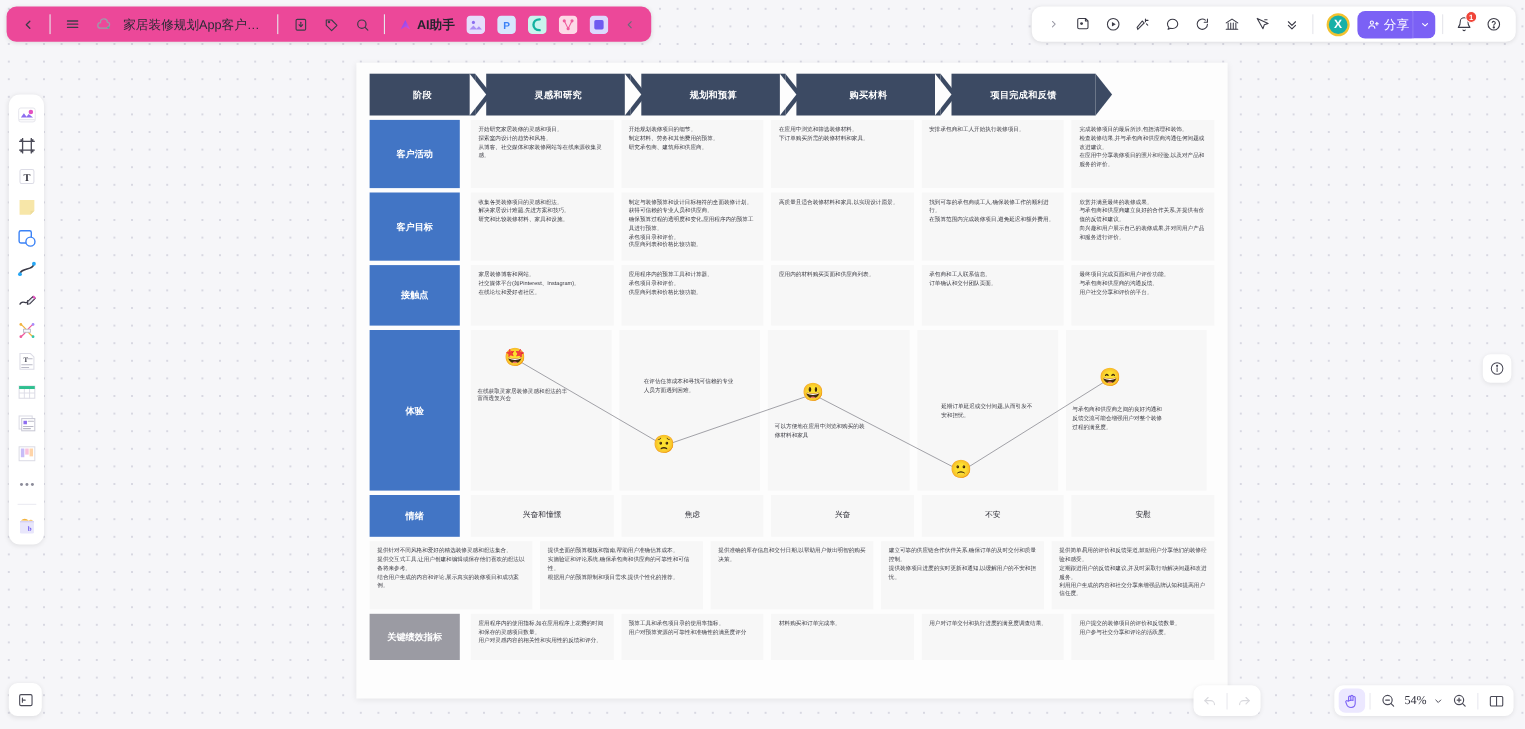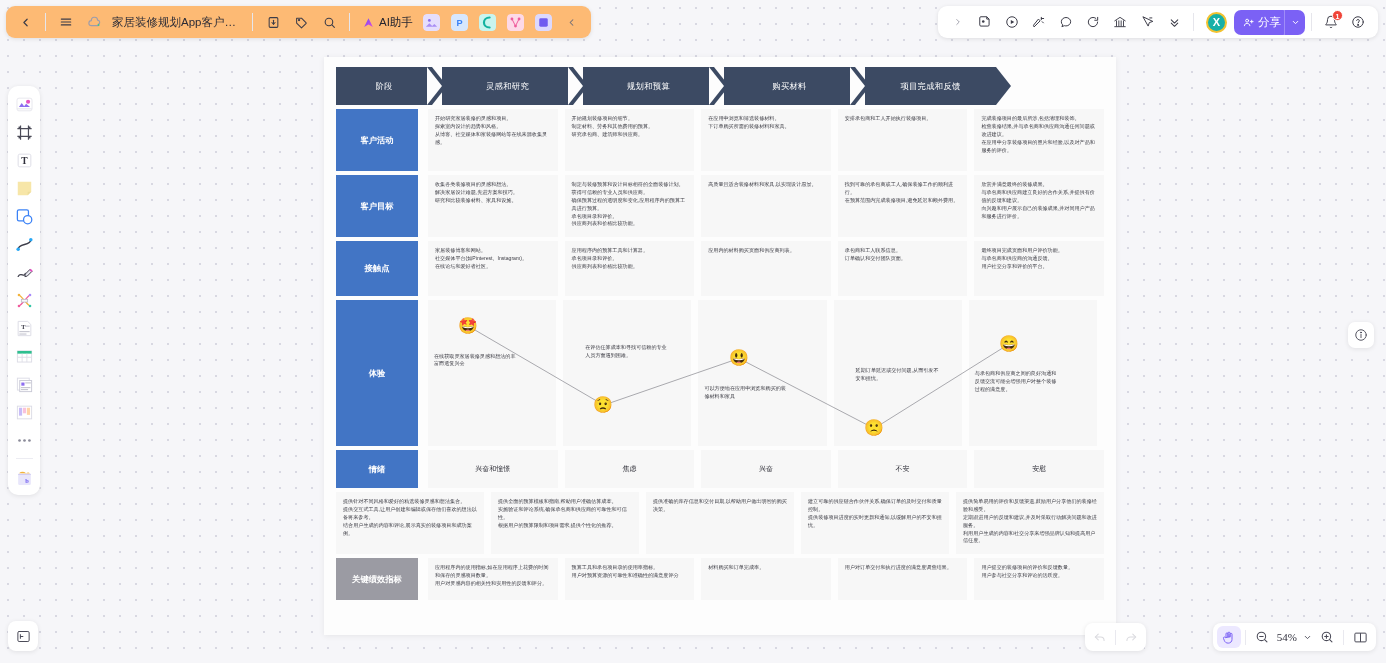--- a/index.html
+++ b/index.html
@@ -16,40 +16,40 @@
     position: absolute; inset: 0;
     background-color: #f6f6f9;
     background-image: radial-gradient(#d8d8e2 1px, transparent 1px);
     background-size: 16px 16px;
   }
 
   
   #topbar-left {
     position: absolute; left: 6px; top: 6px; height: 32px;
     display: flex; align-items: center;
-    background: #fdba74; border-radius: 9px;
+    background: #ec4899; border-radius: 9px;
     box-shadow: 0 1px 4px rgba(0,0,0,.10);
     padding: 0 6px; gap: 2px; z-index: 20;
   }
   .tb-btn {
     width: 26px; height: 26px; border-radius: 6px;
     display: flex; align-items: center; justify-content: center;
     color: #3c3c48; cursor: pointer; font-size: 13px;
     background: transparent; border: none;
   }
   .tb-sep { width: 1px; height: 18px; background: #e6e6ec; margin: 0 5px; }
   #doc-title {
     font-size: 11.5px; color: #2b2b36; max-width: 136px;
     white-space: nowrap; overflow: hidden; text-overflow: ellipsis;
     padding: 0 3px; cursor: text;
   }
   #ai-chip {
     display: flex; align-items: center; gap: 3px;
     font-size: 11.5px; color: #24242e; cursor: pointer;
-    padding: 2px 4px; border-radius: 6px; font-weight: 400;
+    padding: 2px 4px; border-radius: 6px; font-weight: 700;
   }
   .app-icon { width: 17px; height: 17px; border-radius: 4px; display:block; }
 
   
   #topbar-right {
     position: absolute; right: 8px; top: 6px; height: 32px;
     display: flex; align-items: center;
     background: #fff; border-radius: 9px;
     box-shadow: 0 1px 4px rgba(0,0,0,.10);
     padding: 0 7px; gap: 1px; z-index: 20;
@@ -136,21 +136,21 @@
     background: #fdfdfd;
     box-shadow: 0 1px 6px rgba(0,0,0,.07);
     padding: 10px 12px;
   }
 
   
   #stage-row { display: flex; height: 38px; margin-bottom: 4px; }
   .chev {
     position: relative; background: #3c4a63; color: #fff;
     display: flex; align-items: center; justify-content: center;
-    font-size: 8.3px; font-weight: 400; letter-spacing: .3px;
+    font-size: 8.3px; font-weight: 700; letter-spacing: .3px;
     margin-right: 10px; height: 38px;
   }
   .chev::after {
     content: ""; position: absolute; left: 100%; top: 0;
     border-left: 15px solid #3c4a63;
     border-top: 19px solid transparent;
     border-bottom: 19px solid transparent;
   }
   .chev:not(:first-child)::before {
     content: ""; position: absolute; right: 100%; top: 0;

